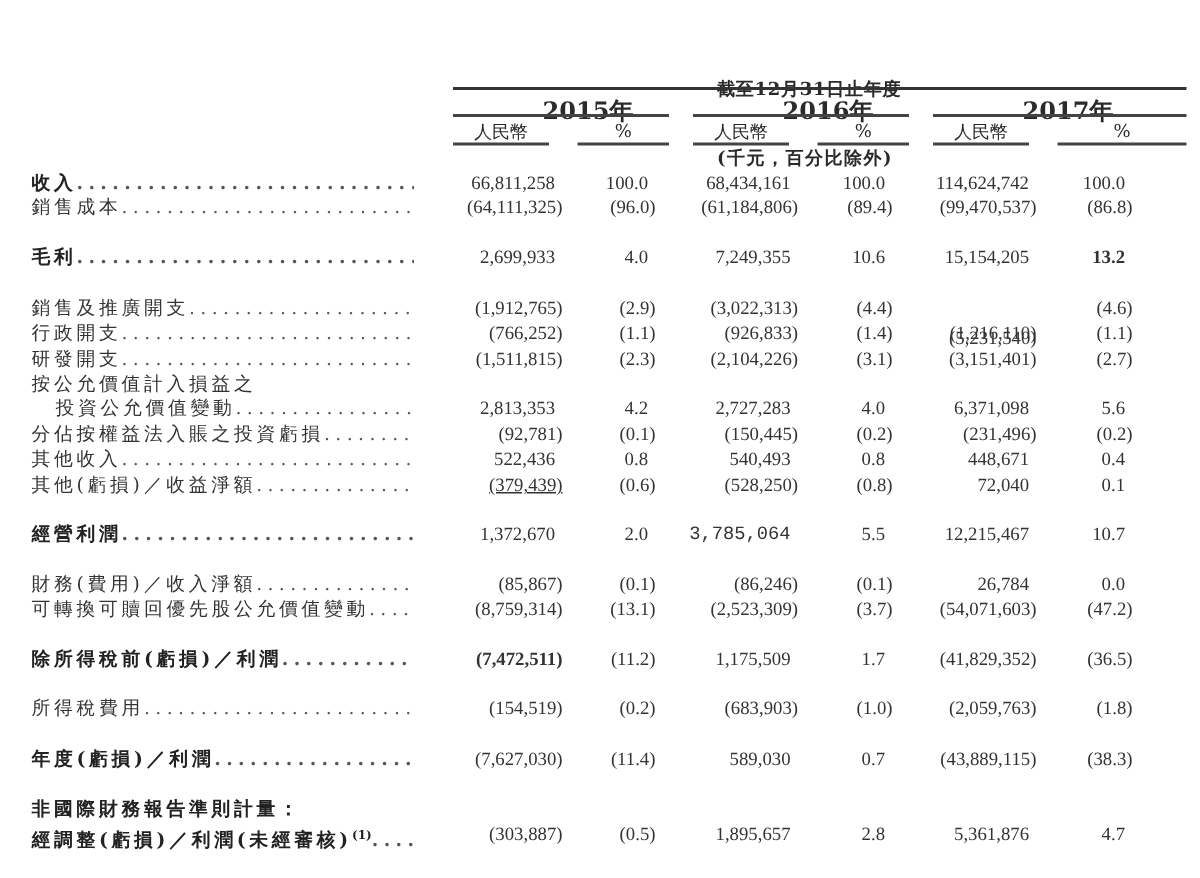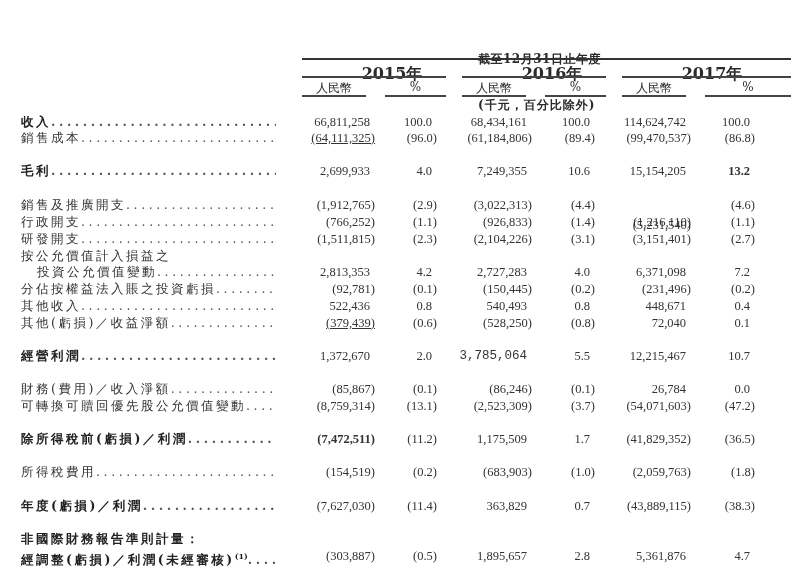--- a/index.html
+++ b/index.html
@@ -68,21 +68,21 @@
       <div class="label bold"><span>收入</span><span class="dots">......................................................</span></div>
       <div class="num c1" style="padding-right: 0px;">66,811,258</div>
       <div class="num c2" style="padding-right: 0px;">100.0</div>
       <div class="num c3" style="padding-right: 0px;">68,434,161</div>
       <div class="num c4" style="padding-right: 0px;">100.0</div>
       <div class="num c5" style="padding-right: 0px;">114,624,742</div>
       <div class="num c6" style="padding-right: 0px;">100.0</div>
     </div>
     <div class="row" style="top: 130px;">
       <div class="label"><span>銷售成本</span><span class="dots">......................................................</span></div>
-      <div class="num c1" style="margin-right: 16px; transform: translateX(5px); text-decoration: underline;">(64,111,325)</div>
+      <div class="num c1" style="margin-right: 16px; transform: translateX(5px);">(64,111,325)</div>
       <div class="num c2" style="margin-right: 0px; transform: translateX(5px);">(96.0)</div>
       <div class="num c3" style="margin-right: 0px; transform: translateX(5px);">(61,184,806)</div>
       <div class="num c4" style="margin-right: 0px; transform: translateX(5px);">(89.4)</div>
       <div class="num c5" style="margin-right: 0px; transform: translateX(5px);">(99,470,537)</div>
       <div class="num c6" style="margin-right: 0px; transform: translateX(5px);">(86.8)</div>
     </div>
     <div class="row" style="top: 163px;">
       <div class="label bold"><span>毛利</span><span class="dots">......................................................</span></div>
       <div class="num c1" style="padding-right: 0px;">2,699,933</div>
       <div class="num c2" style="padding-right: 0px;">4.0</div>
@@ -121,21 +121,21 @@
     <div class="row" style="top: 248px;">
       <div class="label"><span>按公允價值計入損益之</span></div>
     </div>
     <div class="row" style="top: 264px;">
       <div class="label indent"><span>投資公允價值變動</span><span class="dots">......................................................</span></div>
       <div class="num c1" style="padding-right: 0px;">2,813,353</div>
       <div class="num c2" style="padding-right: 0px;">4.2</div>
       <div class="num c3" style="padding-right: 0px;">2,727,283</div>
       <div class="num c4" style="padding-right: 0px;">4.0</div>
       <div class="num c5" style="padding-right: 0px;">6,371,098</div>
-      <div class="num c6" style="padding-right: 0px;">7.2</div>
+      <div class="num c6" style="padding-right: 0px;">5.6</div>
     </div>
     <div class="row" style="top: 281px;">
       <div class="label"><span>分佔按權益法入賬之投資虧損</span><span class="dots">......................................................</span></div>
       <div class="num c1" style="margin-right: 0px; transform: translateX(5px);">(92,781)</div>
       <div class="num c2" style="margin-right: 0px; transform: translateX(5px);">(0.1)</div>
       <div class="num c3" style="margin-right: 0px; transform: translateX(5px);">(150,445)</div>
       <div class="num c4" style="margin-right: 0px; transform: translateX(5px);">(0.2)</div>
       <div class="num c5" style="margin-right: 0px; transform: translateX(5px);">(231,496)</div>
       <div class="num c6" style="margin-right: 0px; transform: translateX(5px);">(0.2)</div>
     </div>
@@ -199,21 +199,21 @@
       <div class="num c2" style="margin-right: 0px; transform: translateX(5px);">(0.2)</div>
       <div class="num c3" style="margin-right: 0px; transform: translateX(5px);">(683,903)</div>
       <div class="num c4" style="margin-right: 0px; transform: translateX(5px);">(1.0)</div>
       <div class="num c5" style="margin-right: 0px; transform: translateX(5px);">(2,059,763)</div>
       <div class="num c6" style="margin-right: 0px; transform: translateX(5px);">(1.8)</div>
     </div>
     <div class="row" style="top: 498px;">
       <div class="label bold"><span>年度(虧損)／利潤</span><span class="dots">......................................................</span></div>
       <div class="num c1" style="margin-right: 0px; transform: translateX(5px);">(7,627,030)</div>
       <div class="num c2" style="margin-right: 0px; transform: translateX(5px);">(11.4)</div>
-      <div class="num c3" style="padding-right: 0px;">363,829</div>
+      <div class="num c3" style="padding-right: 0px;">589,030</div>
       <div class="num c4" style="padding-right: 0px;">0.7</div>
       <div class="num c5" style="margin-right: 0px; transform: translateX(5px);">(43,889,115)</div>
       <div class="num c6" style="margin-right: 0px; transform: translateX(5px);">(38.3)</div>
     </div>
     <div class="row" style="top: 531px;">
       <div class="label bold"><span>非國際財務報告準則計量：</span></div>
     </div>
     <div class="row" style="top: 548px;">
       <div class="label bold"><span>經調整(虧損)／利潤(未經審核)</span><sup>(1)</sup><span class="dots">......................................................</span></div>
       <div class="num c1" style="margin-right: 0px; transform: translateX(5px);">(303,887)</div>

